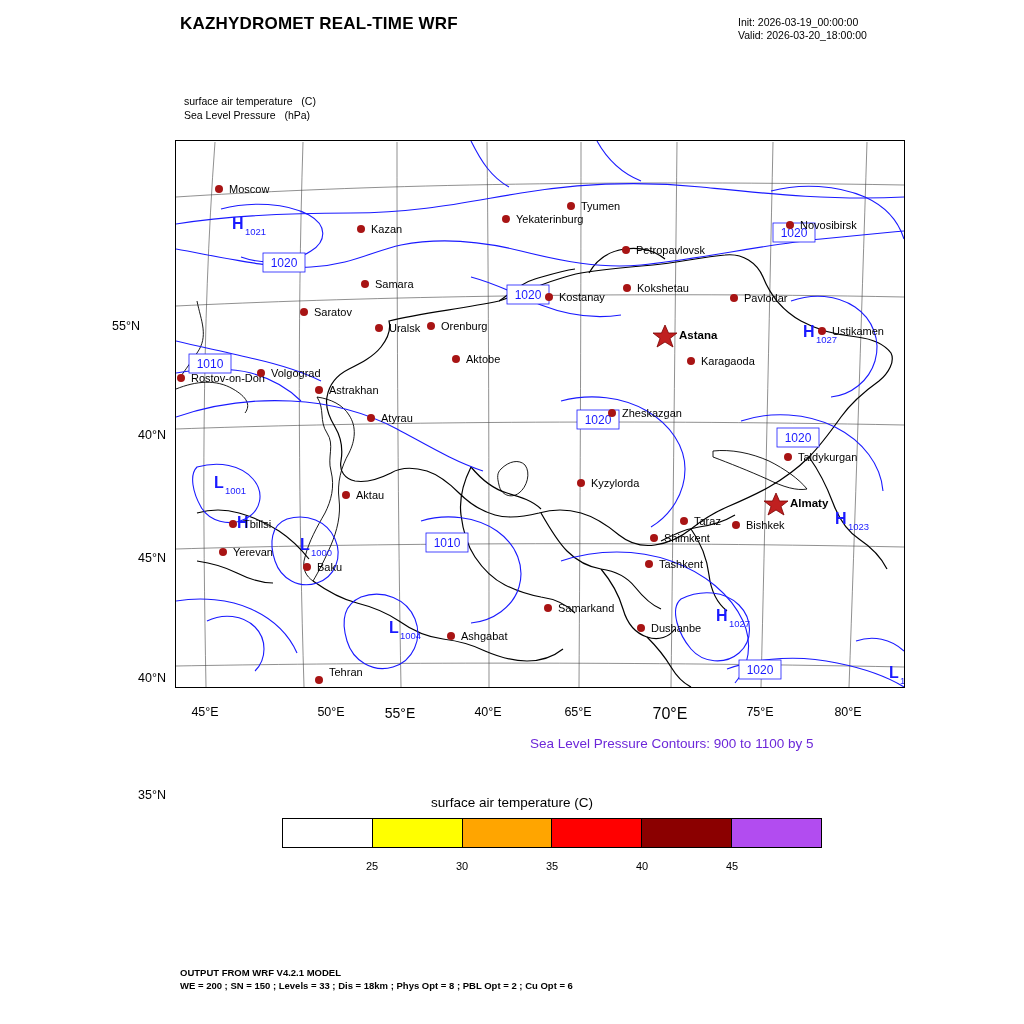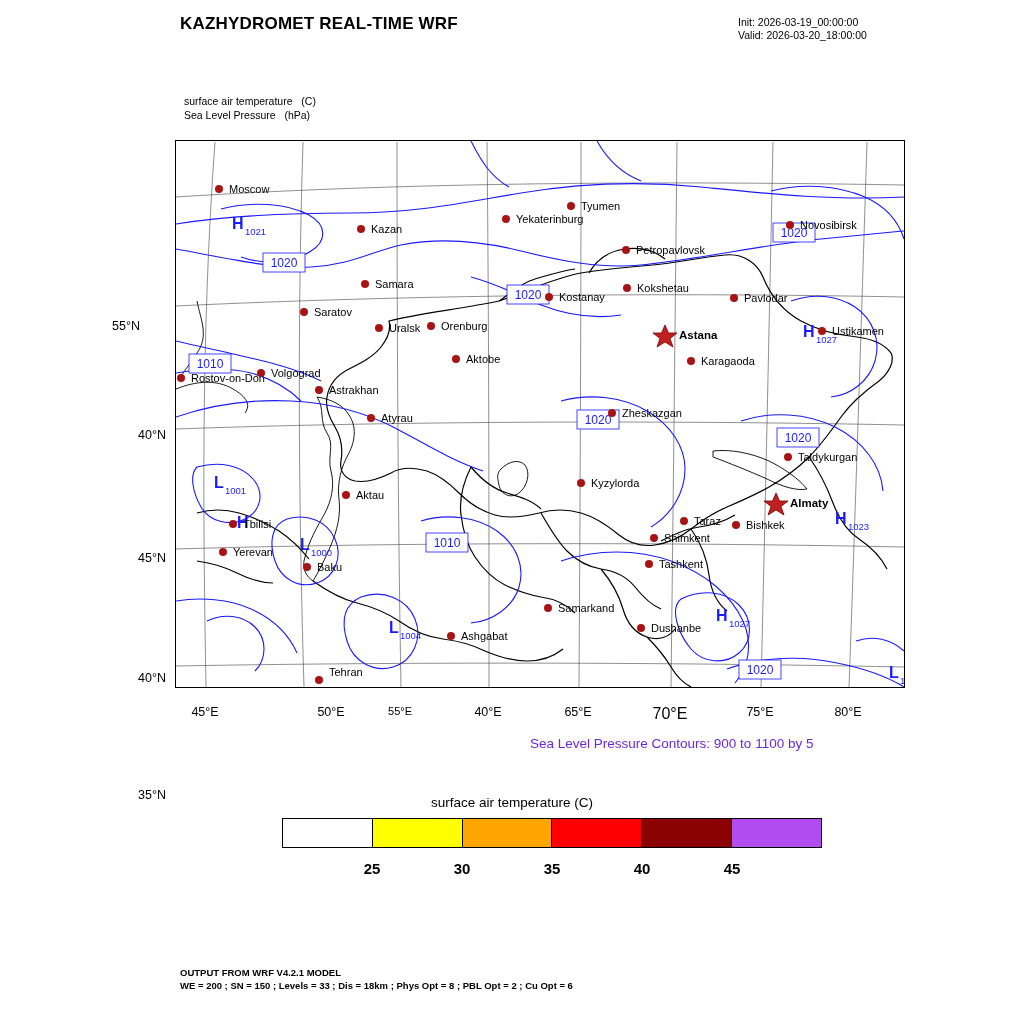--- a/index.html
+++ b/index.html
@@ -65,21 +65,21 @@
     left:282px;top:818px;width:540px;height:30px;
     border:1px solid #000;box-sizing:border-box;
     display:flex;
   }
   #cbar div{flex:1 1 0;height:100%;}
   #cbar div + div{border-left:1px solid #000;}
   #cbar-ticks{
     left:282px;top:860px;width:540px;height:18px;
   }
   #cbar-ticks span{
-    position:absolute;font-size:15px;transform:translateX(-50%);font-weight:bold;
+    position:absolute;font-size:11px;transform:translateX(-50%);
   }
 
   #footer{
     left:180px;top:966px;
     font-size:9.5px;font-weight:bold;line-height:13px;white-space:pre;
   }
 </style>
 </head>
 <body>
 
@@ -315,21 +315,21 @@
   <div class="abs" style="left:0;top:179px;width:80px;text-align:center;font-size:12.5px;">55°N</div>
   <div class="abs" style="left:0;top:288px;width:80px;text-align:right;font-size:12.5px;">40°N</div>
   <div class="abs" style="left:0;top:411px;width:80px;text-align:right;font-size:12.5px;">45°N</div>
   <div class="abs" style="left:0;top:531px;width:80px;text-align:right;font-size:12.5px;">40°N</div>
   <div class="abs" style="left:0;top:648px;width:80px;text-align:right;font-size:12.5px;">35°N</div>
 </div>
 
 <div class="abs" style="left:0;top:705px;width:1024px;height:24px;">
   <div class="abs" style="left:205px;transform:translateX(-50%);font-size:12.5px;">45°E</div>
   <div class="abs" style="left:303px;transform:translateX(-50%);font-size:12.5px;margin-left:28px;">50°E</div>
-  <div class="abs" style="left:400px;transform:translateX(-50%);font-size:11px;">55°E</div>
+  <div class="abs" style="left:400px;transform:translateX(-50%);font-size:14px;">55°E</div>
   <div class="abs" style="left:488px;transform:translateX(-50%);font-size:12.5px;">40°E</div>
   <div class="abs" style="left:578px;transform:translateX(-50%);font-size:12.5px;">65°E</div>
   <div class="abs" style="left:670px;transform:translateX(-50%);font-size:16px;">70°E</div>
   <div class="abs" style="left:760px;transform:translateX(-50%);font-size:12.5px;">75°E</div>
   <div class="abs" style="left:848px;transform:translateX(-50%);font-size:12.5px;">80°E</div>
 </div>
 
 <div class="abs" id="contour-caption">Sea Level Pressure Contours: 900 to 1100 by 5</div>
 
 <div class="abs" id="cbar-title">surface air temperature  (C)</div>

